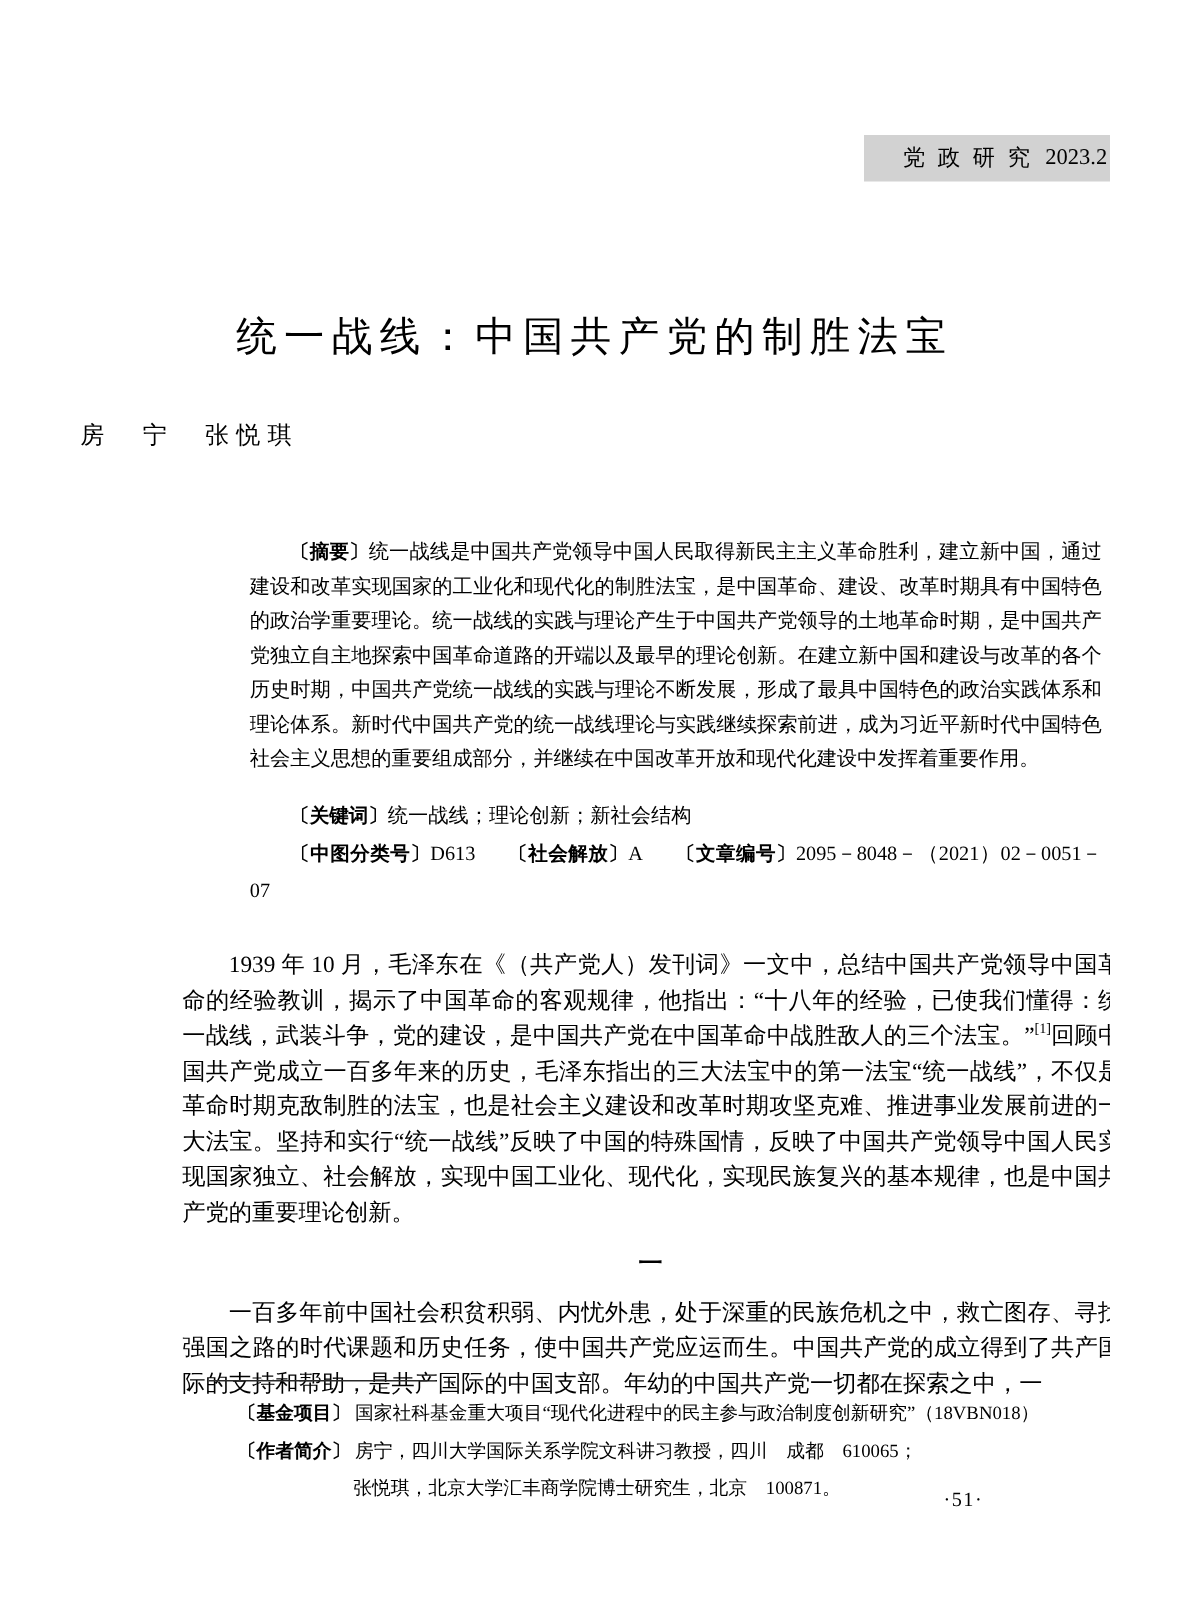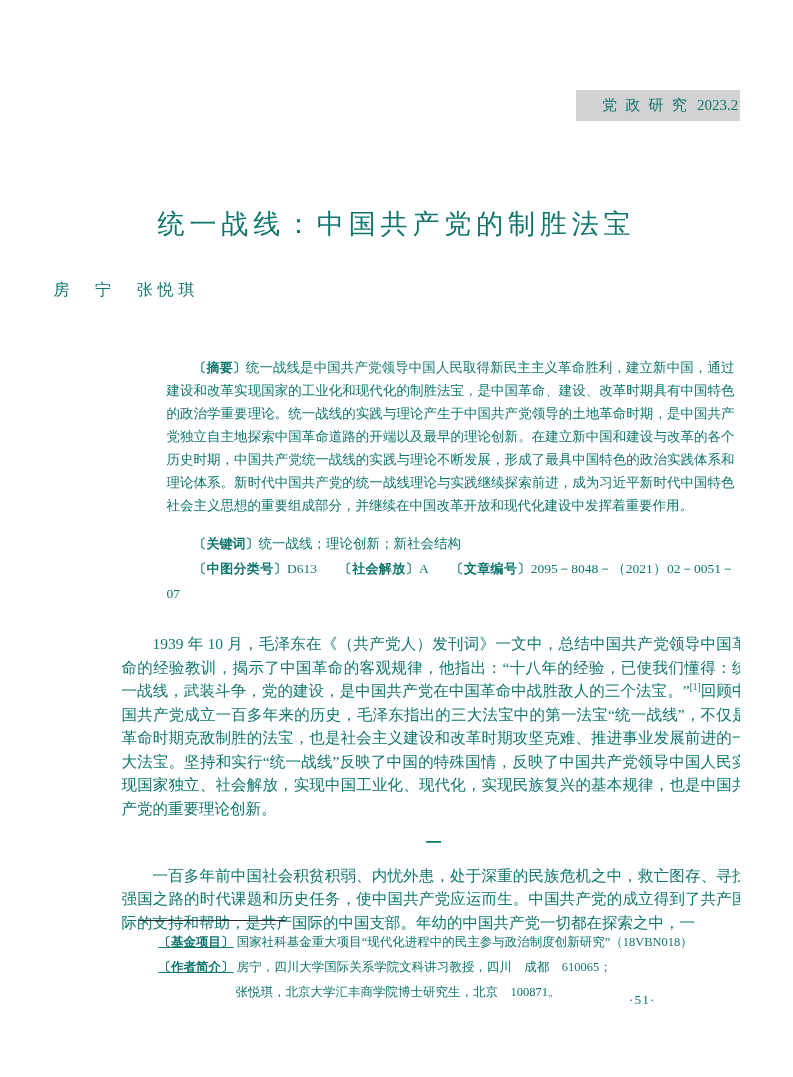--- a/index.html
+++ b/index.html
@@ -1,21 +1,21 @@
 <!DOCTYPE html>
 <html><head>
 <meta charset="utf-8">
 <style>
   html, body { margin: 0; padding: 0; background: #ffffff; }
   .page {
     position: relative;
     width: 668px;
     height: 1077px;
     background: #ffffff;
-    color: #0f766e;
+    color: #000000;
     font-family: "Liberation Serif", "DejaVu Serif", serif;
     overflow: hidden;
     margin: 0 auto;
     padding-left: 18px;
   }
 
   
   .header-box {
     position: absolute;
     top: 90px;
@@ -105,21 +105,21 @@
     line-height: 25px;
     text-align: left;
   }
   .fn-separator {
     width: 146px;
     height: 0;
     border-top: 1.5px solid #2a2a2a;
     margin-bottom: 9px;
   }
   .fn-line { margin: 0; padding-left: 20px; }
-  .fn-line .lbl { font-size: 12.5px; text-decoration: underline; }
+  .fn-line .lbl { font-size: 12.5px; }
   .fn-cont { margin: 0; padding-left: 97px; }
 
   
   .page-number {
     position: absolute;
     top: 992px;
     right: 84px;
     font-size: 13.5px;
     letter-spacing: 1px;
   }

